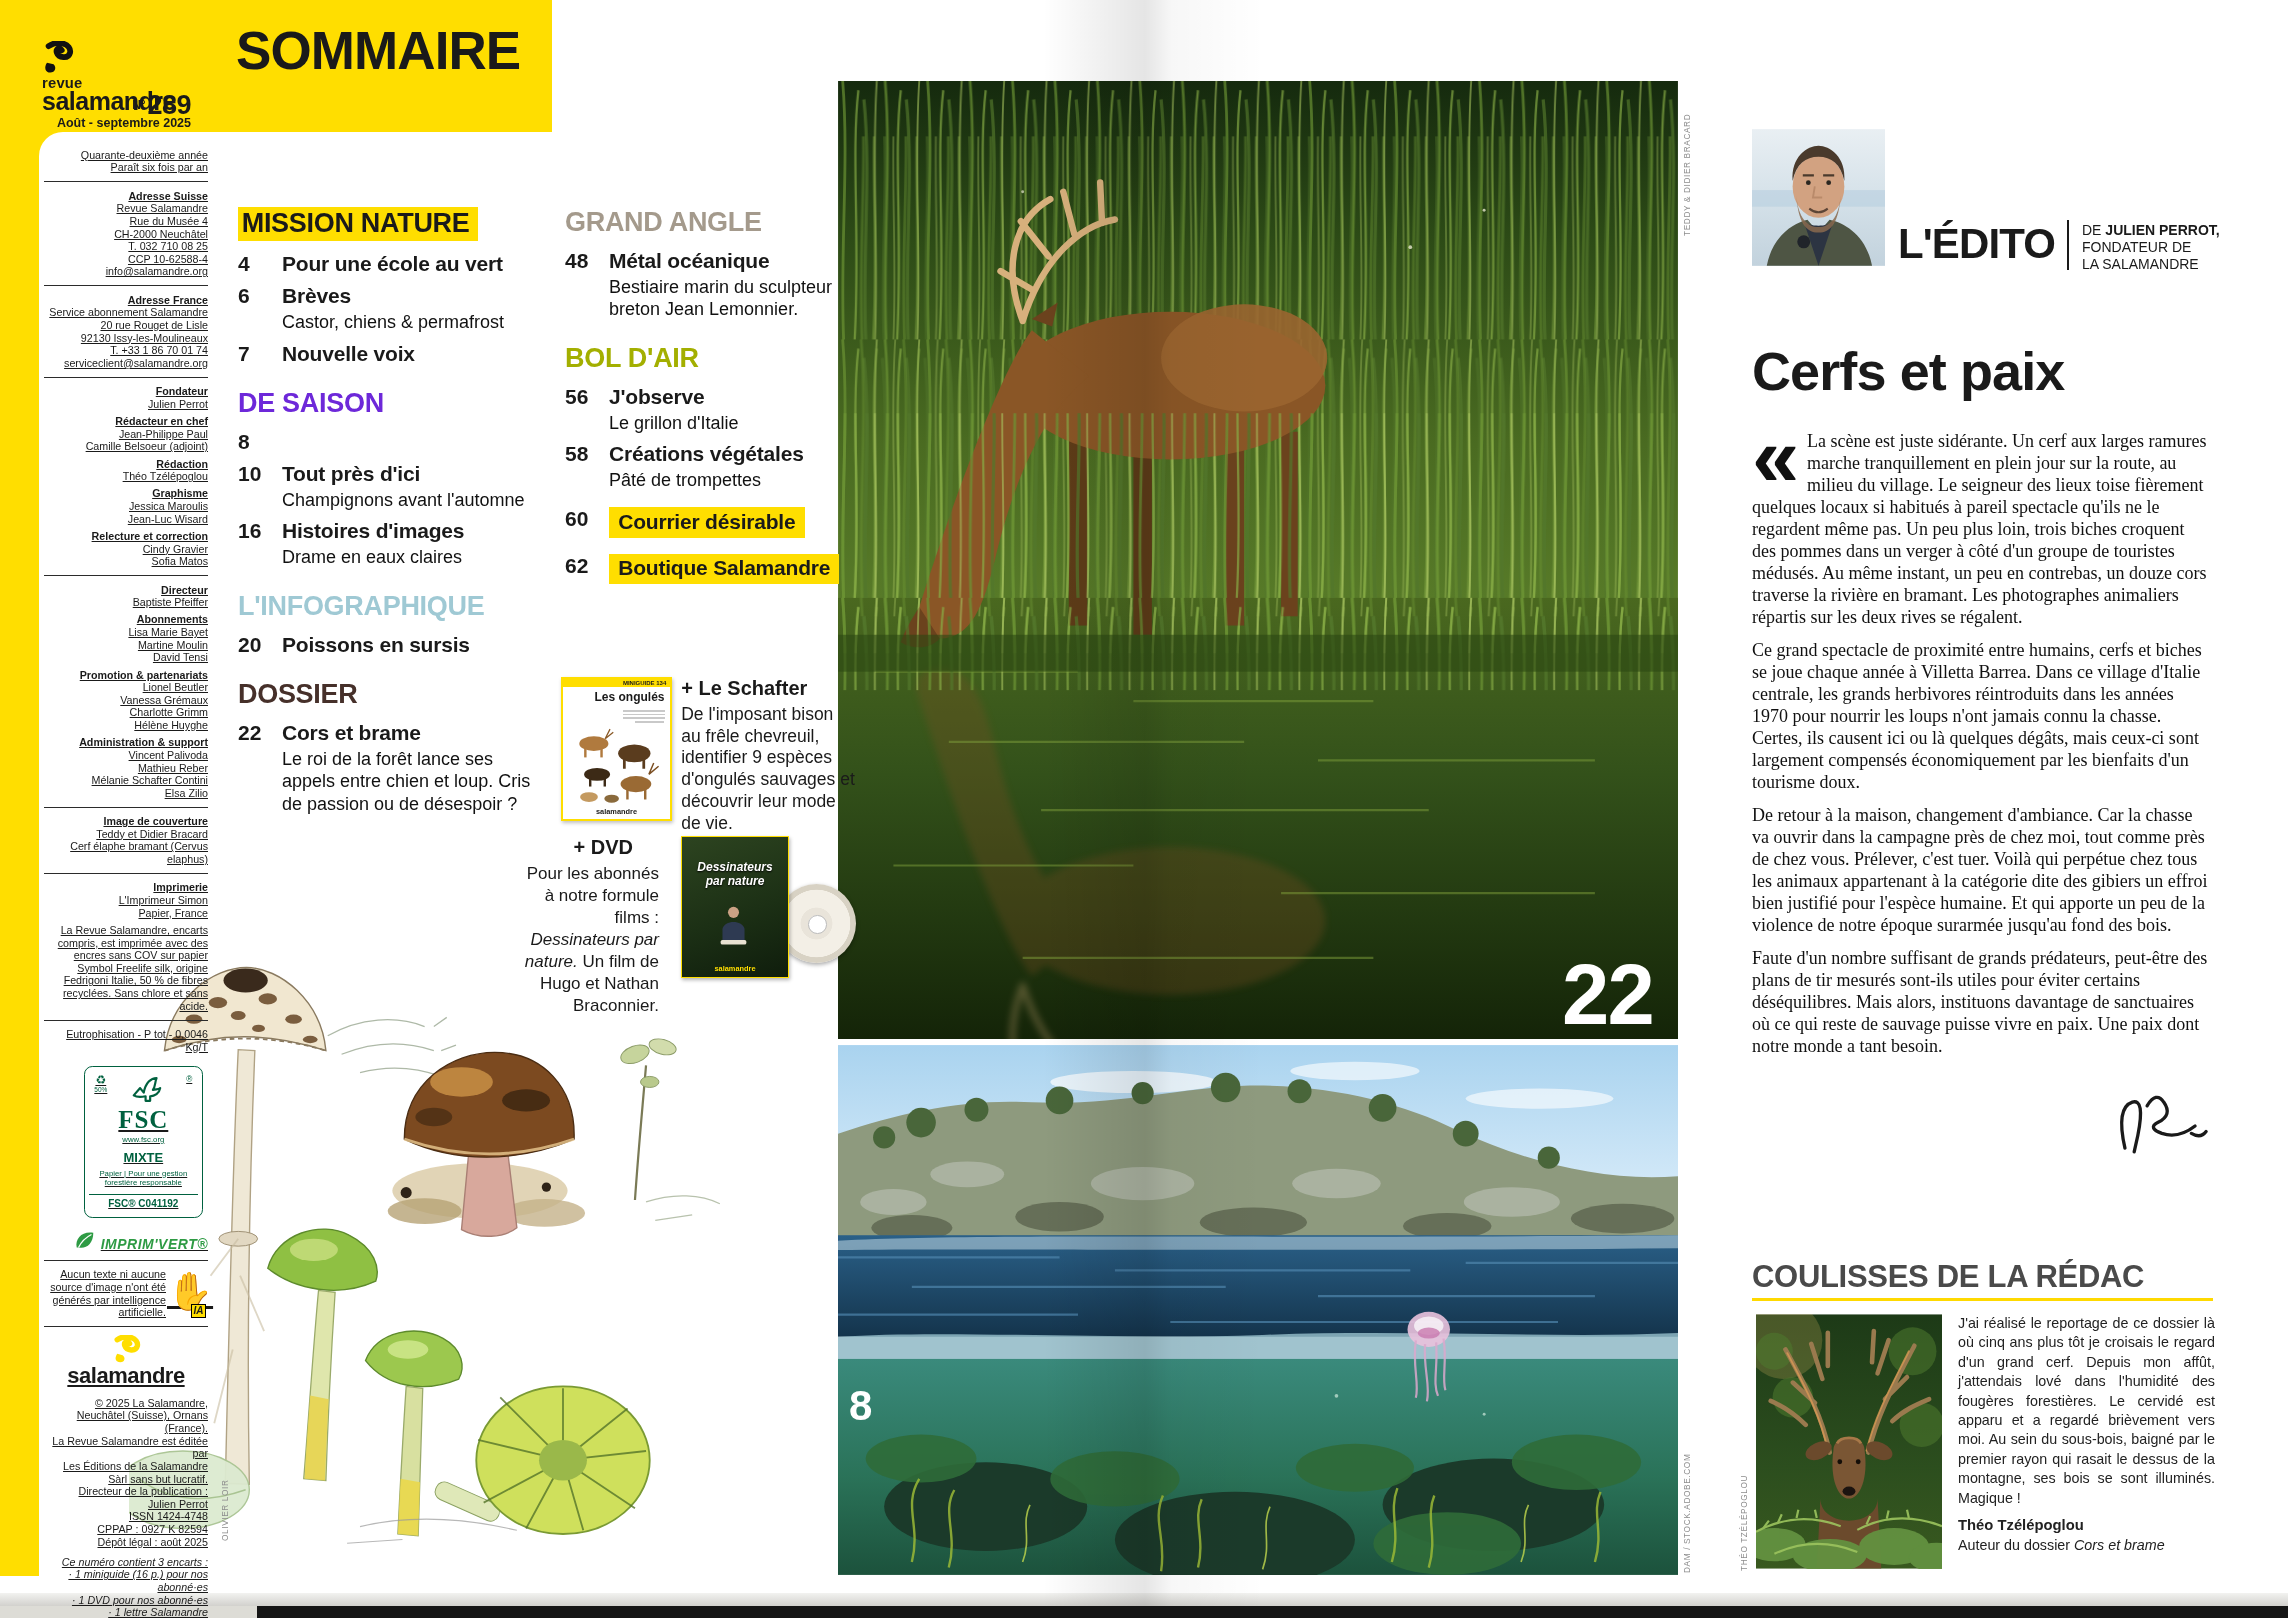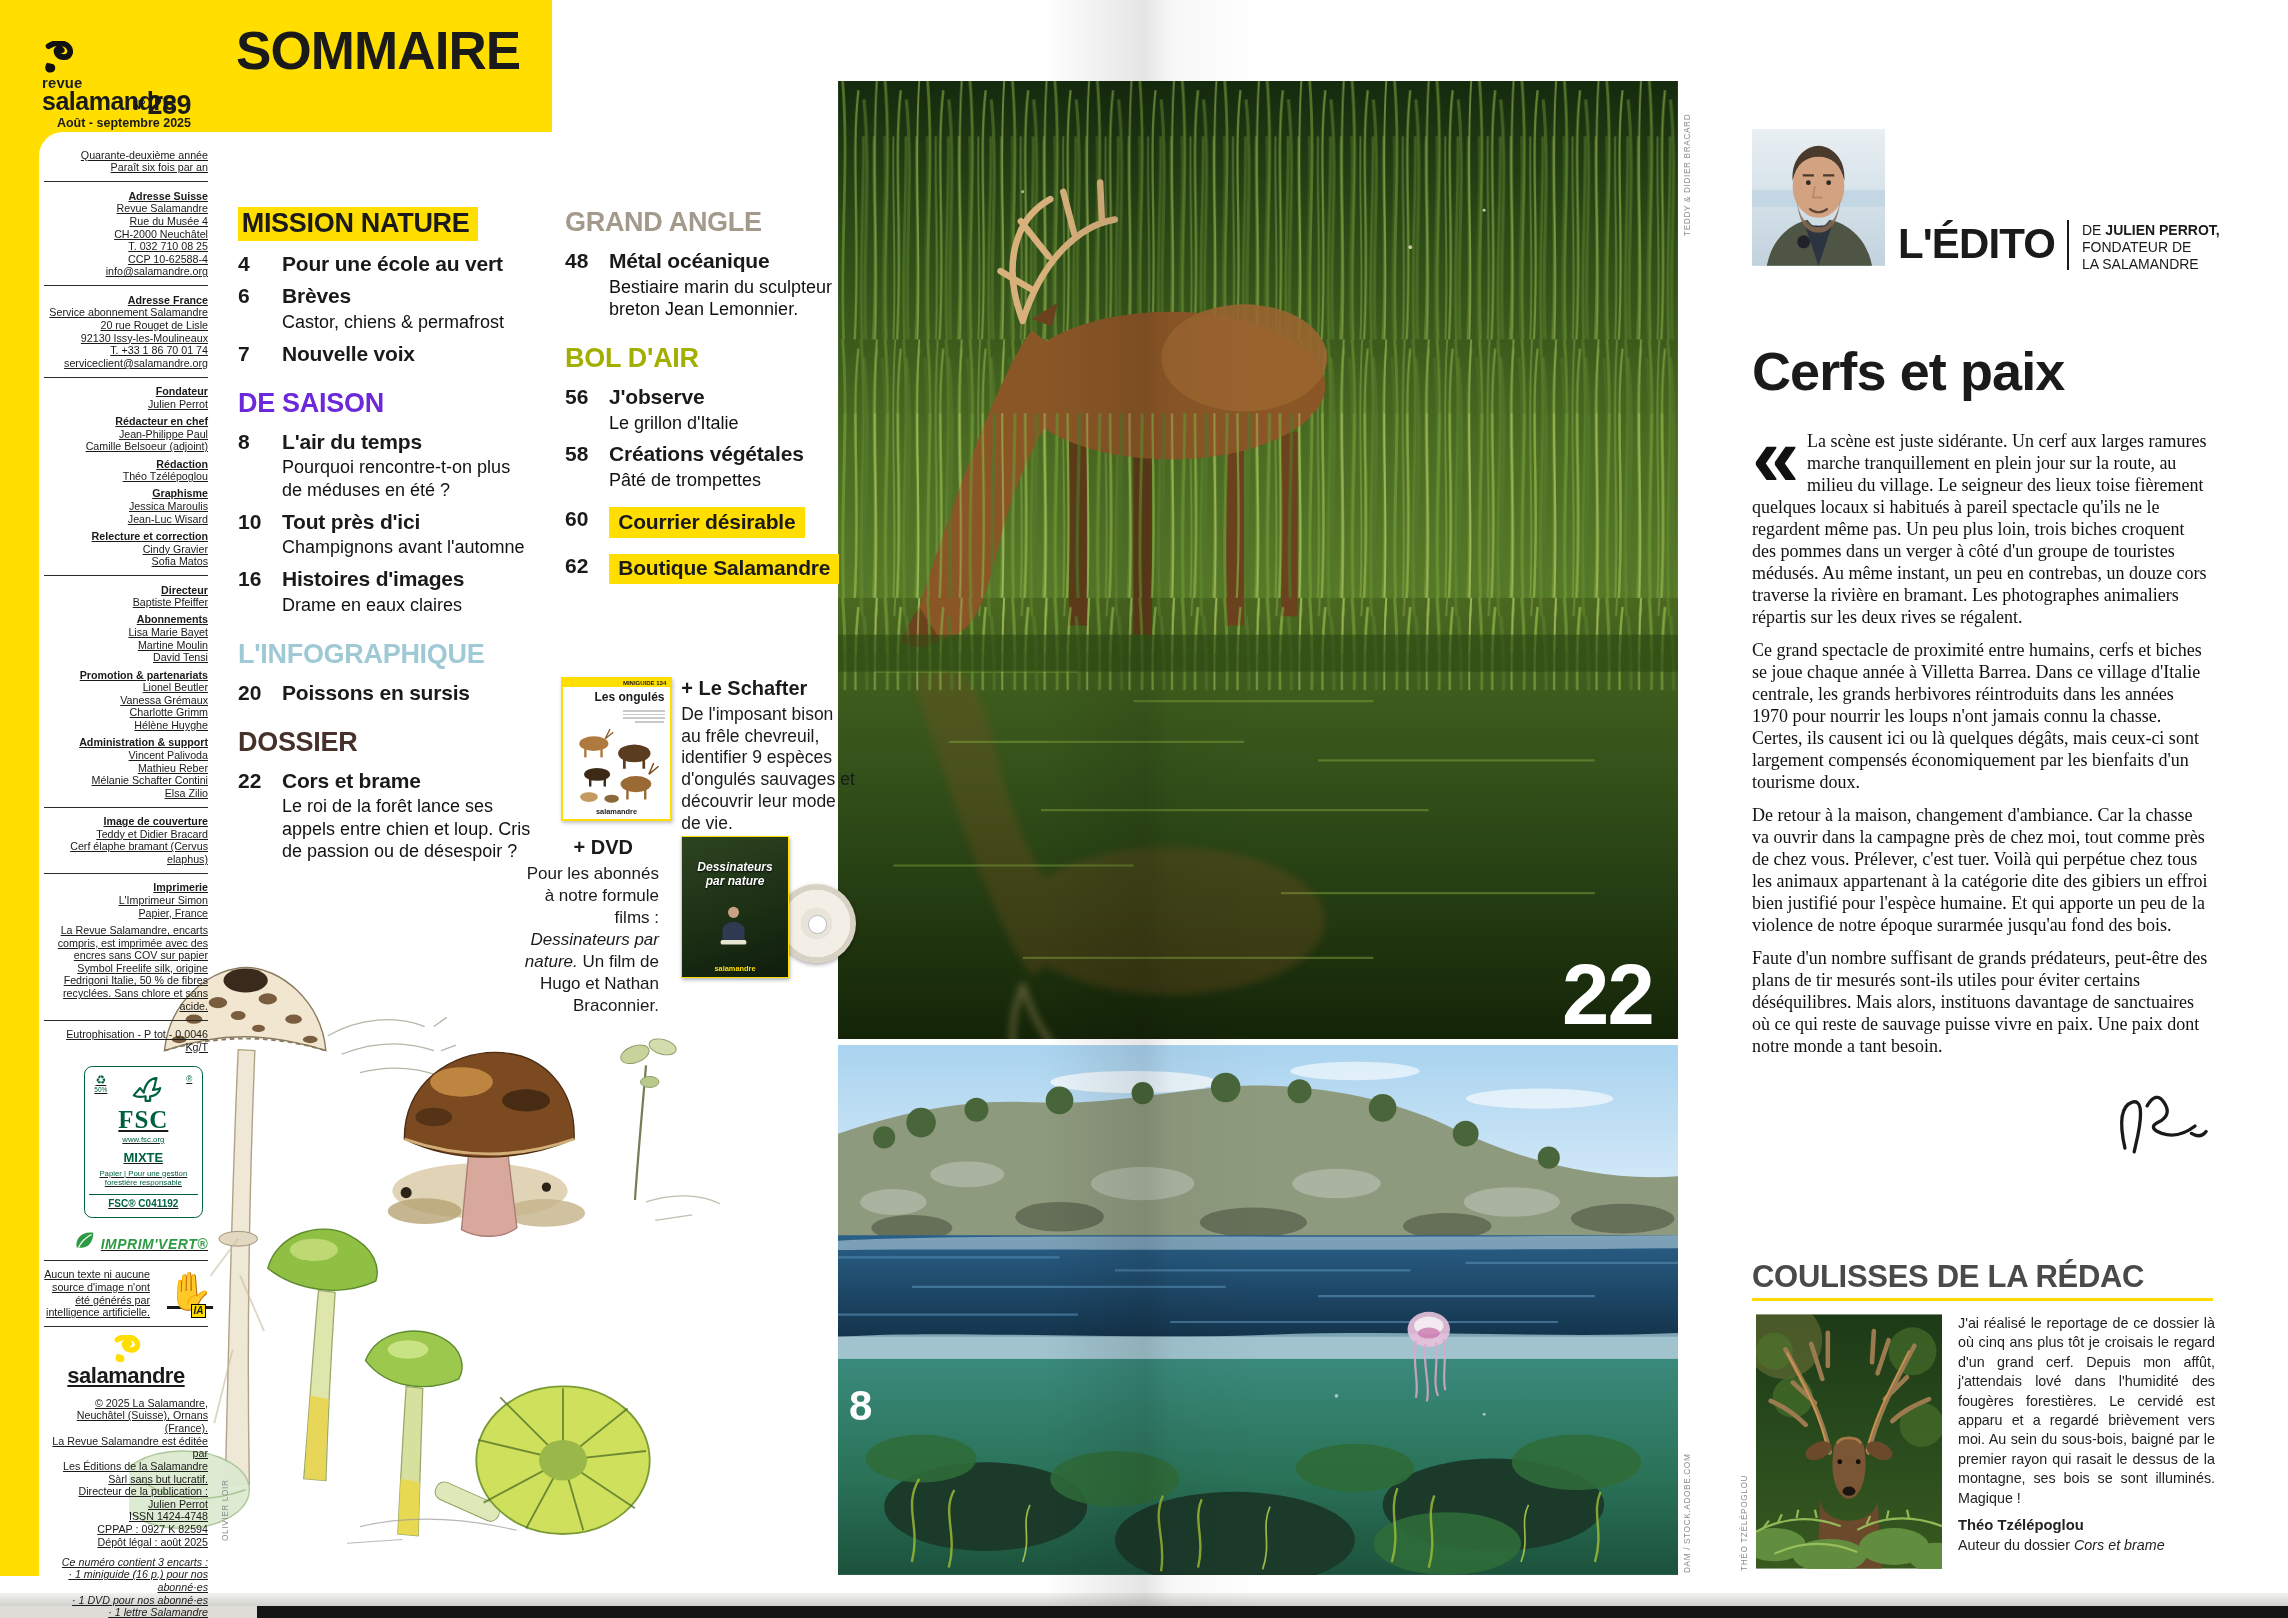--- a/index.html
+++ b/index.html
@@ -42,21 +42,21 @@
   .fsc-recycle{font-size:12px;line-height:10px;}
   .fsc-pct{font-size:6.5px;display:block;}
   .fsc-reg{font-size:8.3px;}
   .fsc-name{font-family:"Liberation Serif",serif;font-weight:bold;font-size:25px;letter-spacing:0.9px;margin-top:1.8px;}
   .fsc-url{font-size:7.8px;margin-top:0.9px;}
   .fsc-grade{font-size:13px;font-weight:bold;margin-top:5.5px;}
   .fsc-desc{font-size:7.8px;margin-top:3.7px;line-height:1.25;}
   .fsc-cert{font-size:10px;font-weight:bold;margin-top:5.5px;border-top:0.9px solid #00613f;padding-top:3.7px;}
   .imprimvert{margin:11px 0 0;display:flex;justify-content:flex-end;align-items:flex-end;gap:3.7px;}
   .iv-text{color:#2e9b44;font-weight:bold;font-style:italic;font-size:14px;letter-spacing:0.5px;}
-  .ia-row{display:flex;align-items:center;gap:17px;margin-top:3.7px;justify-content:center;}
+  .ia-row{display:flex;align-items:center;gap:1px;margin-top:3.7px;justify-content:center;}
   .ia-text{flex:1;text-align:right;font-size:10.7px;}
   .ia-hand{position:relative;width:41px;height:48px;flex:0 0 auto;}
   .ia-hand .hand{font-size:37px;line-height:44px;color:#000;}
   .ia-badge{position:absolute;right:1.8px;bottom:0;background:#ffde00;border:1.8px solid #000;font-size:10px;
     font-weight:900;padding:0 1.8px;font-style:italic;}
   .brand-bottom{margin-top:9.2px;text-align:center;}
   .brand-bottom svg{width:31px;height:28px;}
   .brand-word{font-size:22px;font-weight:bold;letter-spacing:-0.5px;margin-top:-1.8px;}
   .copyright{margin-top:7.4px;font-size:10.7px;white-space:pre-line;text-align:right;}
   .encarts{margin-top:7.4px;font-size:10.7px;font-style:italic;white-space:pre-line;text-align:right;}
@@ -360,24 +360,20 @@
             </span>
           </div>
         </div>
     </section>
     <section class="toc-section">
       <div class="toc-sec-head c-tan">DE SAISON</div>
       <div>
 
           <div class="toc-entry">
             <span class="toc-num">8</span>
-            <span class="toc-body">
-              <span class="toc-title">L'air du temps</span>
-              <span class="toc-sub">Pourquoi rencontre-t-on plus de méduses en été ?</span>
-            </span>
           </div>
 
           <div class="toc-entry">
             <span class="toc-num">10</span>
             <span class="toc-body">
               <span class="toc-title">Tout près d'ici</span>
               <span class="toc-sub">Champignons avant l'automne</span>
             </span>
           </div>
 

